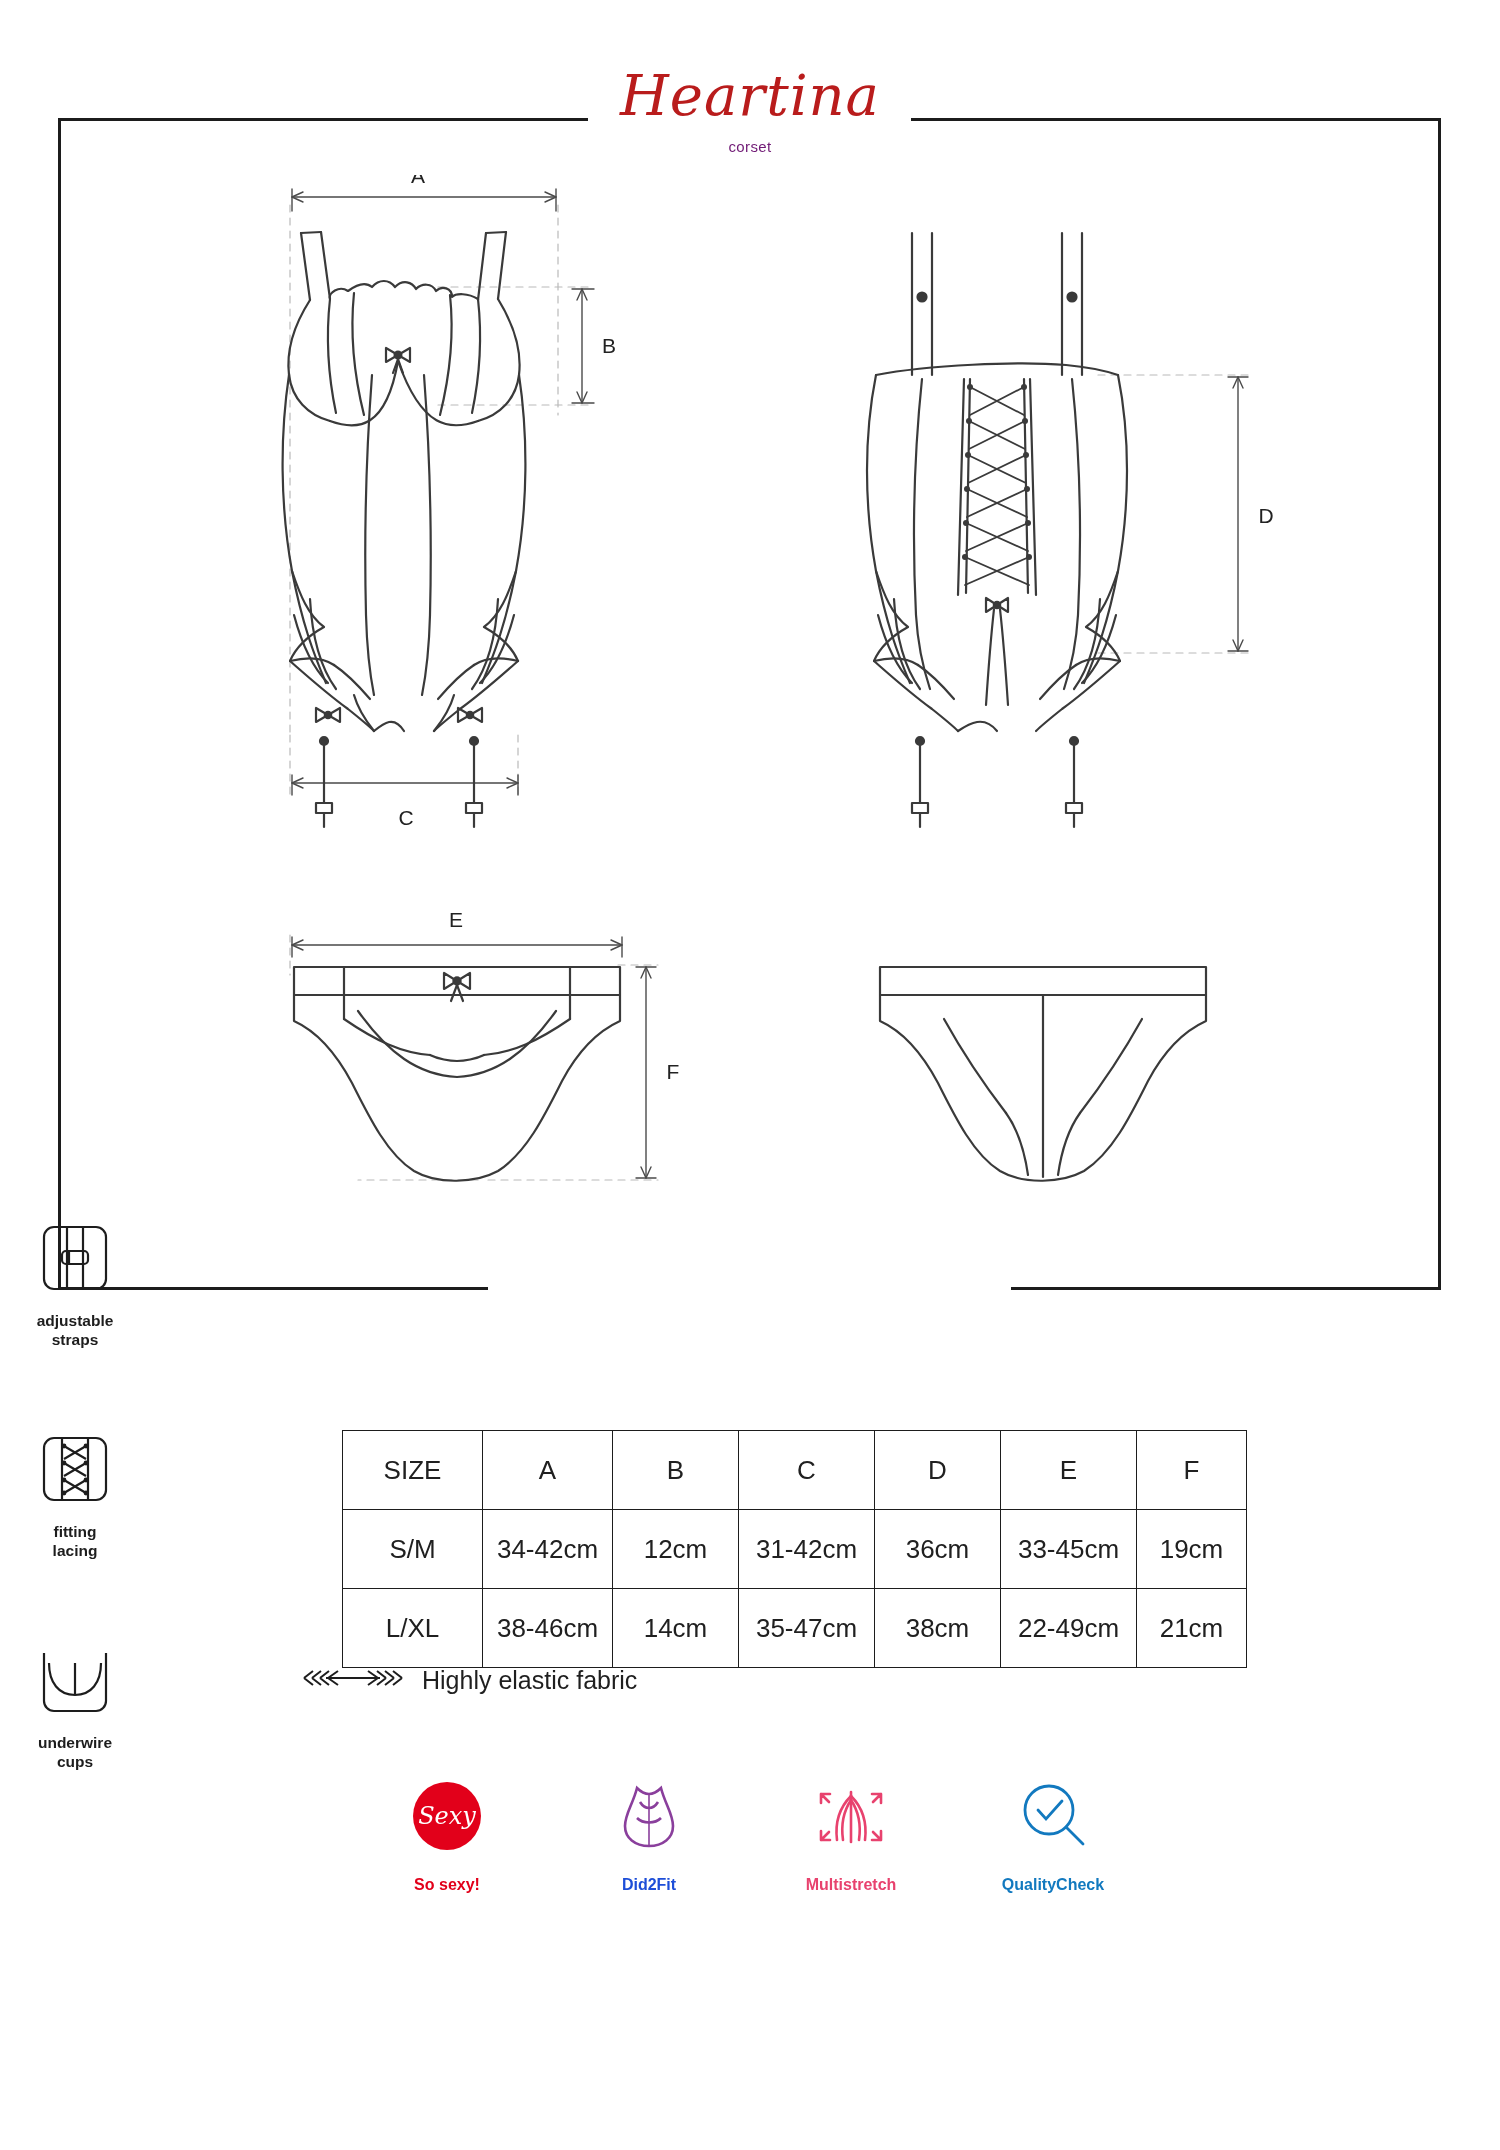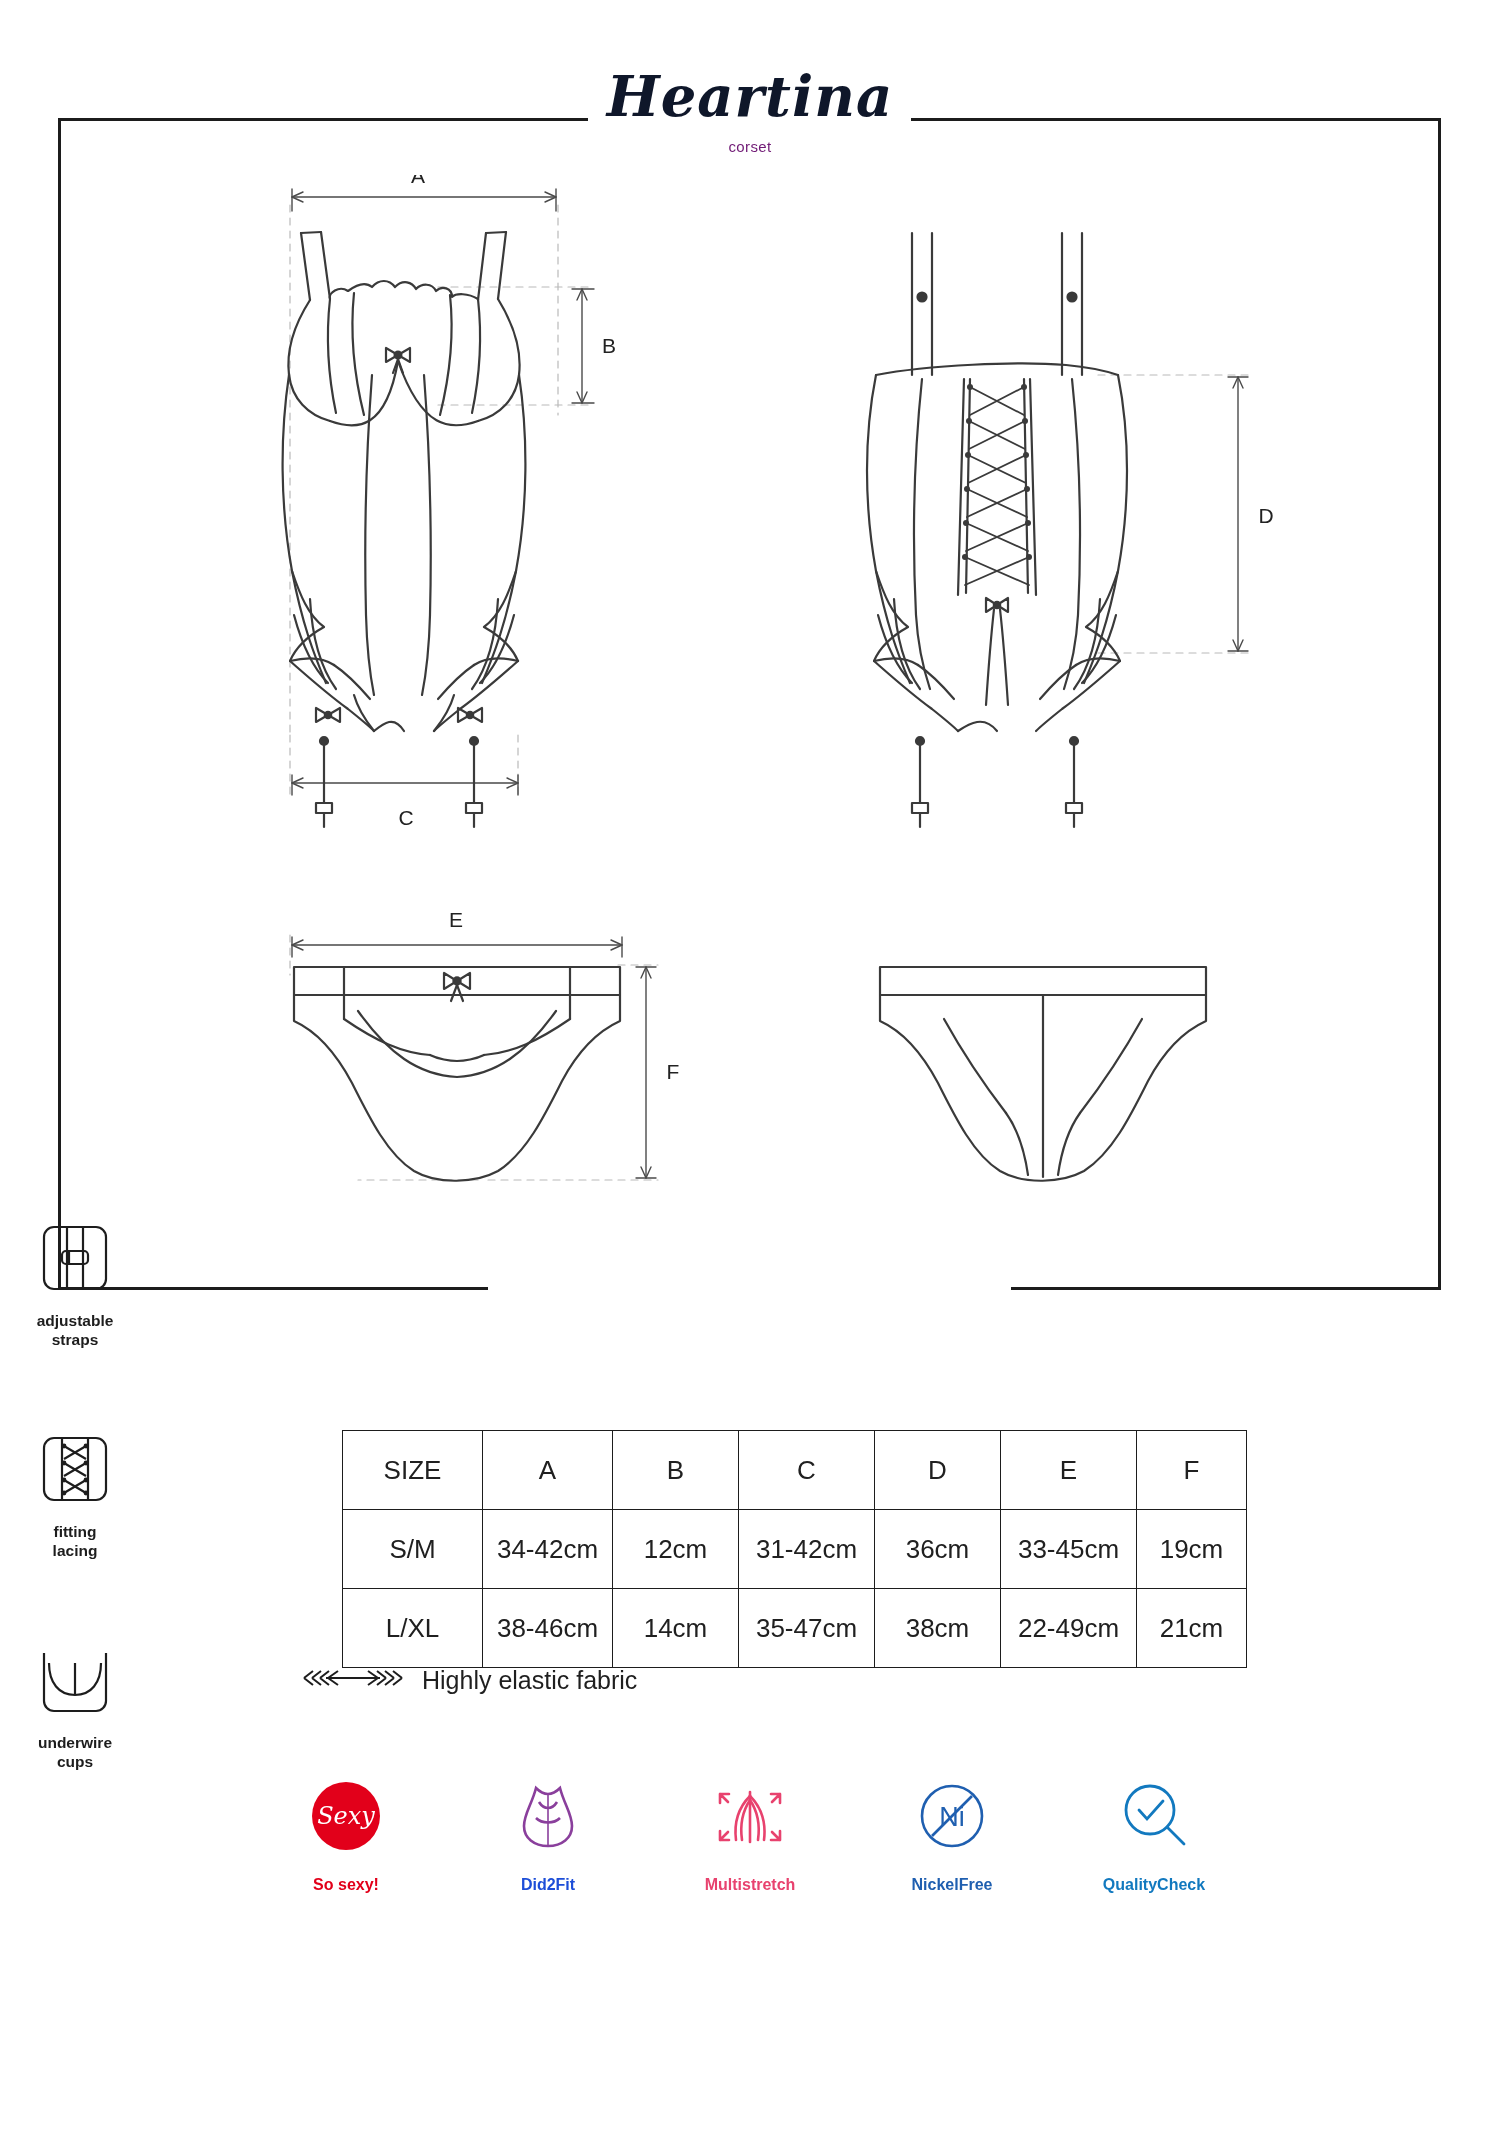--- a/index.html
+++ b/index.html
@@ -36,24 +36,24 @@
   
   .brand {
     position: absolute;
     left: 0; right: 0;
     top: 68px;
     text-align: center;
   }
   .brand-name {
     font-family: "DejaVu Serif", serif;
     font-style: italic;
-    font-weight: bold;
+    font-weight: normal;
     font-size: 56px;
     letter-spacing: 1px;
-    color: #0f172a;
+    color: #b91c1c;
     line-height: 1;
   }
   .brand-sub {
     font-size: 15px;
     color: #701a75;
     margin-top: 14px;
     letter-spacing: 0.4px;
   }
 
   
@@ -567,30 +567,20 @@
         <path d="M42 26 C50 38 52 52 50 66"></path>
         <path d="M20 28 l-8 -8 M12 20 l0 9 M12 20 l9 0"></path>
         <path d="M64 28 l8 -8 M72 20 l0 9 M72 20 l-9 0"></path>
         <path d="M20 58 l-8 8 M12 66 l0 -9 M12 66 l9 0"></path>
         <path d="M64 58 l8 8 M72 66 l0 -9 M72 66 l-9 0"></path>
       </svg>
     </div>
     <div class="cap" style="color:#e8426e">Multistretch</div>
   </div>
 
-  <div class="badge">
-    <div class="glyph">
-      <svg width="84" height="84" viewBox="0 0 84 84" fill="none" stroke="#1f5fb0" stroke-width="2.6">
-        <circle cx="42" cy="42" r="30"></circle>
-        <text x="42" y="52" text-anchor="middle" font-family="Liberation Sans, sans-serif" font-size="27" fill="#1f5fb0" stroke="none">Ni</text>
-        <line x1="22" y1="62" x2="62" y2="22"></line>
-      </svg>
-    </div>
-    <div class="cap" style="color:#1f5fb0">NickelFree</div>
-  </div>
 
   <div class="badge">
     <div class="glyph">
       <svg width="84" height="84" viewBox="0 0 84 84" fill="none" stroke="#1279bf" stroke-width="2.8" stroke-linecap="round">
         <circle cx="38" cy="36" r="24"></circle>
         <line x1="55" y1="53" x2="72" y2="70"></line>
         <path d="M27 36 L35 45 L51 27"></path>
       </svg>
     </div>
     <div class="cap" style="color:#1279bf">QualityCheck</div>

